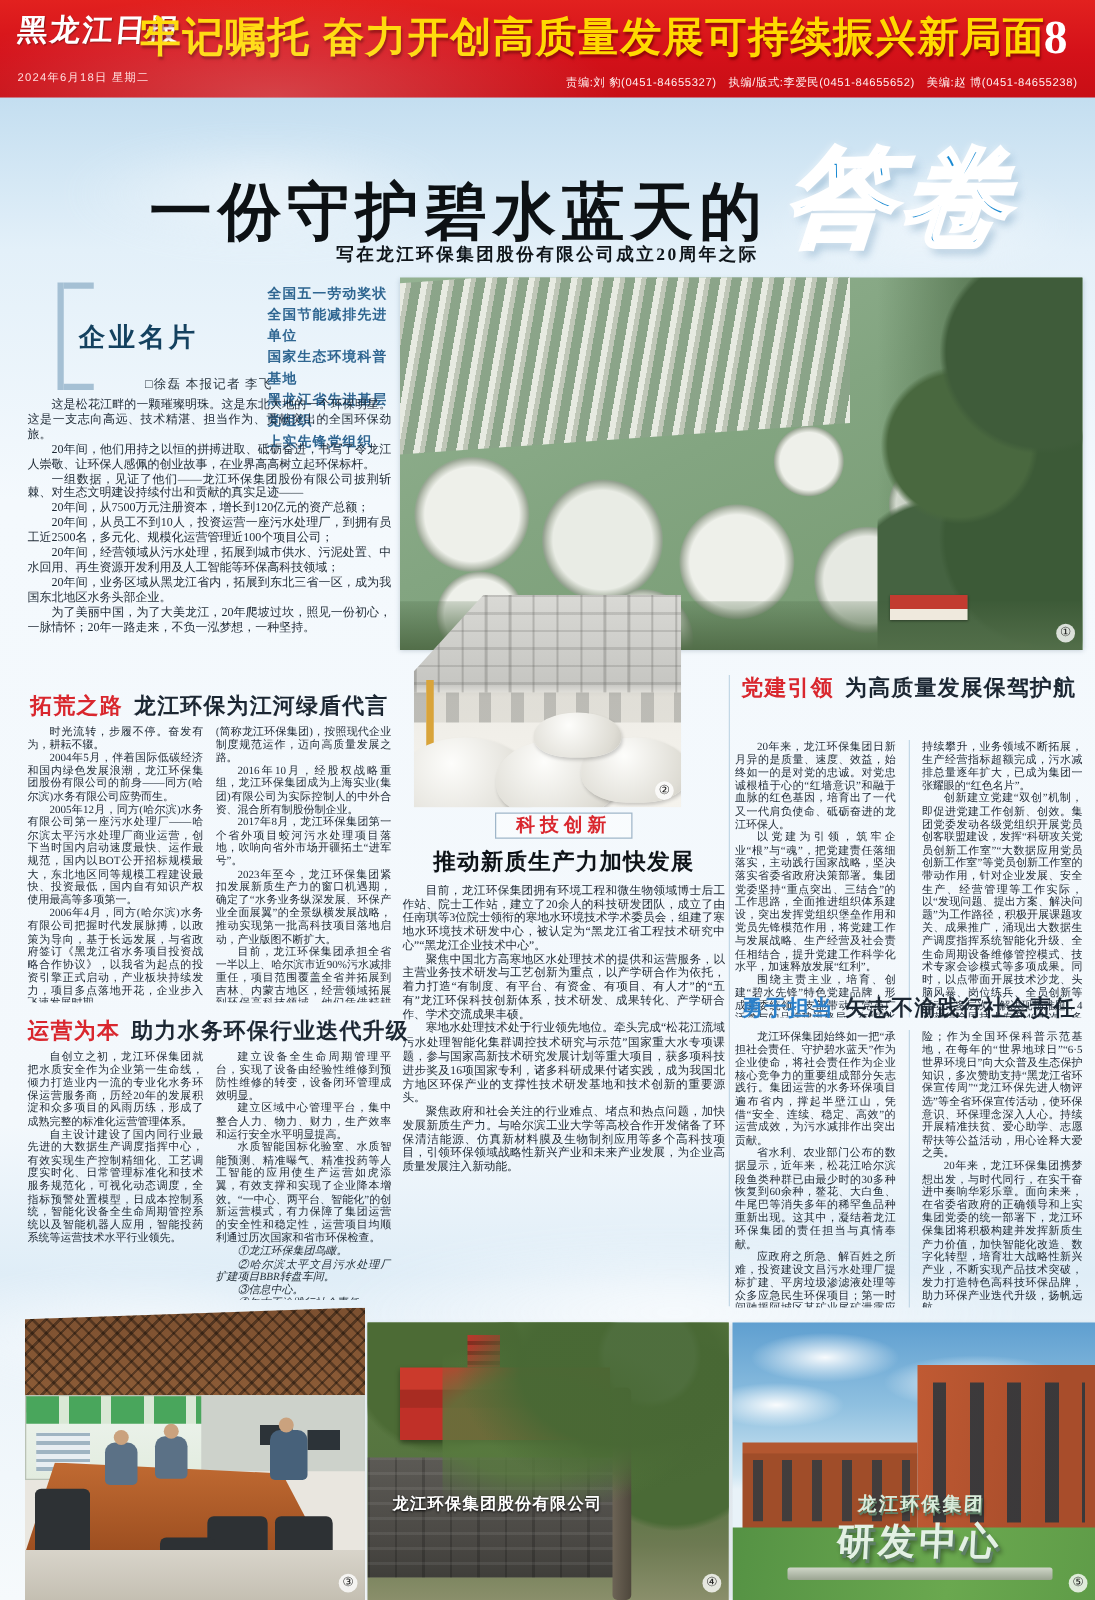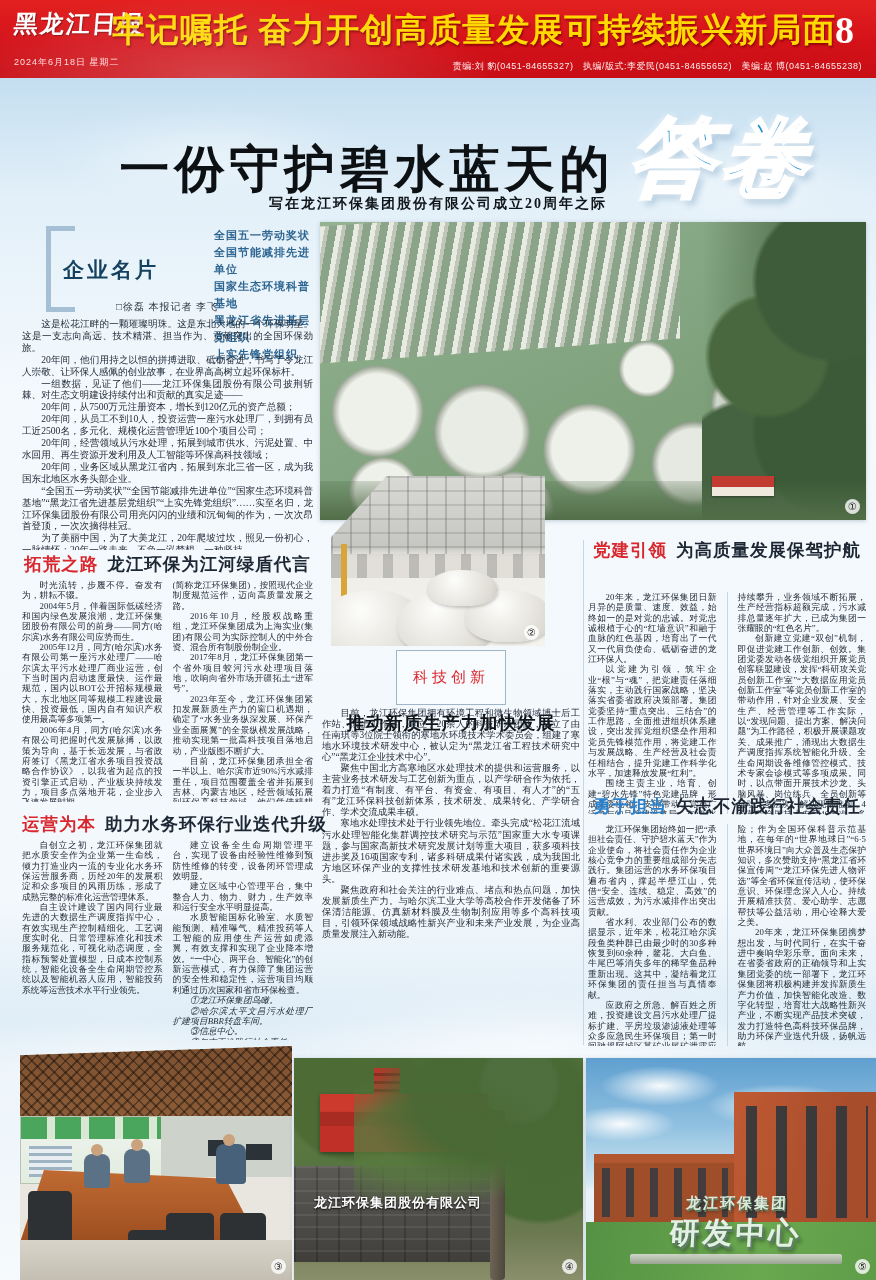--- a/index.html
+++ b/index.html
@@ -37,21 +37,21 @@
   .sec-head .tag{margin-right:9px;}
   .red{color:#d9272e;} .blue{color:#2a7fc9;}
   .twocol{position:absolute;display:flex;gap:10px;}
   .twocol .c{flex:1;overflow:hidden;}
   .twocol .c2{border-left:1px solid #c3d8e6;padding-left:10px;}
   .smallp p{font-size:8.8px;line-height:10.35px;}
   .cont{text-indent:0 !important;}
   .caption{text-indent:2em !important;font-style:italic;color:#24303a;}
   
   .tech-head{position:absolute;left:322px;top:650px;width:258px;text-align:center;}
-  .tech-tag{display:inline-block;border:1px solid #9fb6c9;padding:17px 16px;color:#d9272e;font-family:"Liberation Sans",sans-serif;font-weight:400;font-size:15px;letter-spacing:4px;background:rgba(255,255,255,.45);}
+  .tech-tag{display:inline-block;border:1px solid #9fb6c9;padding:0 16px;color:#d9272e;font-family:"Liberation Sans",sans-serif;font-weight:700;font-size:15px;letter-spacing:4px;background:rgba(255,255,255,.45);}
   .tech-title{margin-top:6px;font-family:"Liberation Sans",sans-serif;font-weight:900;font-size:18px;letter-spacing:1px;color:#0e1318;}
   .tech-body{position:absolute;left:322px;top:708px;width:258px;height:348px;overflow:hidden;}
   .tech-body p{font-size:9.3px;line-height:11.05px;}
   .vrule{position:absolute;width:1px;background:#c3d8e6;}
   
   .photo{position:absolute;overflow:hidden;box-shadow:0 1px 4px rgba(40,70,95,.25);}
   .badge{position:absolute;right:6px;bottom:6px;width:15px;height:15px;border-radius:50%;background:rgba(255,255,255,.8);color:#222;font-size:10px;line-height:15px;text-align:center;font-family:"DejaVu Sans",sans-serif;}
   
   .photo-aerial{left:320px;top:222px;width:546px;height:298px;background:linear-gradient(155deg,#94b292 0%,#83a581 45%,#75996f 100%);}
   .barns{position:absolute;left:0;top:0;width:66%;height:46%;transform:skewY(-4deg) translateY(-8px);
@@ -155,21 +155,20 @@
   <div class="byline">□徐磊 本报记者 李飞</div>
 
   <div class="intro tcol">
     <p>这是松花江畔的一颗璀璨明珠。这是东北大地的一个环保明星。这是一支志向高远、技术精湛、担当作为、贡献突出的全国环保劲旅。</p>
     <p>20年间，他们用持之以恒的拼搏进取、砥砺奋进，书写了令龙江人崇敬、让环保人感佩的创业故事，在业界高高树立起环保标杆。</p>
     <p>一组数据，见证了他们——龙江环保集团股份有限公司披荆斩棘、对生态文明建设持续付出和贡献的真实足迹——</p>
     <p>20年间，从7500万元注册资本，增长到120亿元的资产总额；</p>
     <p>20年间，从员工不到10人，投资运营一座污水处理厂，到拥有员工近2500名，多元化、规模化运营管理近100个项目公司；</p>
     <p>20年间，经营领域从污水处理，拓展到城市供水、污泥处置、中水回用、再生资源开发利用及人工智能等环保高科技领域；</p>
     <p>20年间，业务区域从黑龙江省内，拓展到东北三省一区，成为我国东北地区水务头部企业。</p>
-    <p>“全国五一劳动奖状”“全国节能减排先进单位”“国家生态环境科普基地”“黑龙江省先进基层党组织”“上实先锋党组织”……实至名归，龙江环保集团股份有限公司用亮闪闪的业绩和沉甸甸的作为，一次次昂首登顶，一次次摘得桂冠。</p>
     <p>为了美丽中国，为了大美龙江，20年爬坡过坎，照见一份初心，一脉情怀；20年一路走来，不负一泓梦想，一种坚持。</p>
   </div>
 
   <div class="sec-head" style="left:22px;top:552px;width:291px;">
     <span class="tag red">拓荒之路</span><span>龙江环保为江河绿盾代言</span>
   </div>
   <div class="twocol smallp tcol" style="left:22px;top:580px;width:291px;height:222px;">
     <div class="c">
       <p>时光流转，步履不停。奋发有为，耕耘不辍。</p>
       <p>2004年5月，伴着国际低碳经济和国内绿色发展浪潮，龙江环保集团股份有限公司的前身——同方(哈尔滨)水务有限公司应势而生。</p>

